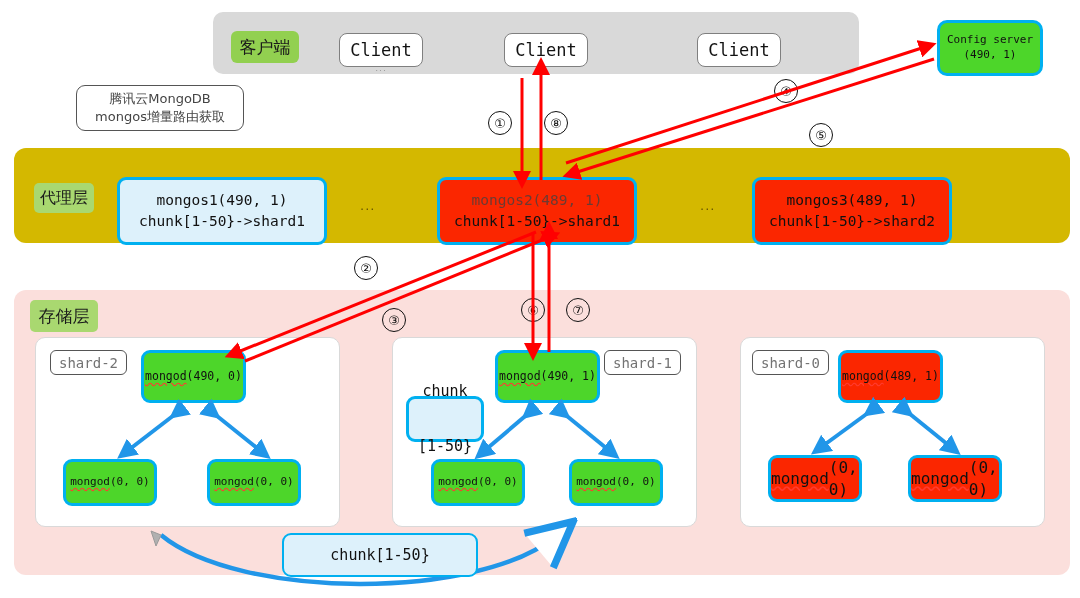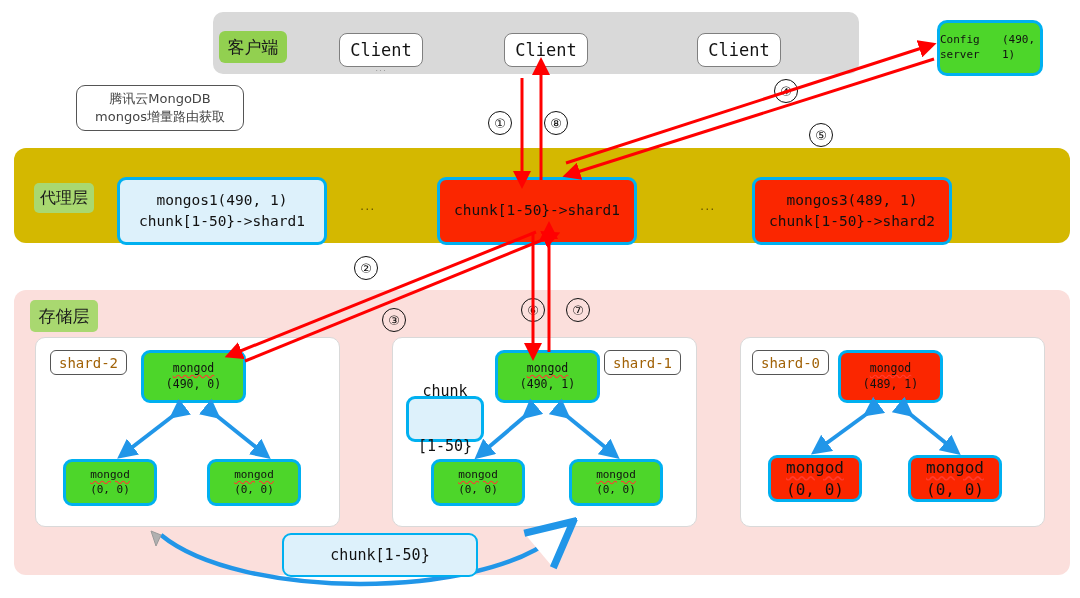--- a/index.html
+++ b/index.html
@@ -2,33 +2,33 @@
 <html><head>
 <meta charset="utf-8">
 <style>
   html,body{margin:0;padding:0;background:#ffffff;}
   body{width:1080px;height:598px;position:relative;overflow:hidden;
        font-family:"DejaVu Sans","Liberation Sans",sans-serif;}
   .abs{position:absolute;box-sizing:border-box;}
 
   
   #client-band{left:213px;top:12px;width:646px;height:62px;background:#d9d9d9;border-radius:10px;}
-  #client-zone-label{left:219px;top:31px;width:68px;height:32px;background:#92d050;border-radius:6px;
+  #client-zone-label{left:231px;top:31px;width:68px;height:32px;background:#92d050;border-radius:6px;
       display:flex;align-items:center;justify-content:center;color:#1a1a1a;font-size:17px;}
   .client-box{height:34px;width:84px;background:#ffffff;border:1.4px solid #7f7f7f;border-radius:8px;
       display:flex;align-items:center;justify-content:center;
       font-family:"DejaVu Sans Mono","Liberation Mono",monospace;font-size:17px;color:#111;}
   #client-1{left:339px;top:33px;}
   #client-2{left:504px;top:33px;}
   #client-3{left:697px;top:33px;}
   #client-ellipsis{left:339px;top:63px;width:84px;text-align:center;font-size:9px;color:#9a9a9a;letter-spacing:1px;}
 
   
   #config-server{left:937px;top:20px;width:106px;height:56px;background:#4dd62a;
-      border:3px solid #00b0f0;border-radius:10px;display:flex;flex-direction:row;
+      border:3px solid #00b0f0;border-radius:10px;display:flex;flex-direction:column;
       align-items:center;justify-content:center;
       font-family:"DejaVu Sans Mono","Liberation Mono",monospace;font-size:11px;color:#111;line-height:1.35;}
 
   
   #note-callout{left:76px;top:85px;width:168px;height:46px;background:#ffffff;border:1.2px solid #555;
       border-radius:9px;display:flex;flex-direction:column;align-items:center;justify-content:center;
       font-size:13px;color:#444;line-height:1.35;}
 
   
   #proxy-layer{left:14px;top:148px;width:1056px;height:95px;background:#d4b800;border-radius:12px;}
@@ -48,26 +48,26 @@
   
   #storage-layer{left:14px;top:290px;width:1056px;height:285px;background:#fbdfdc;border-radius:12px;}
   #storage-zone-label{left:30px;top:300px;width:68px;height:32px;background:#a9d870;border-radius:5px;
       display:flex;align-items:center;justify-content:center;font-size:17px;color:#1a1a1a;}
   .shard-panel{top:337px;height:190px;background:#ffffff;border:1.2px solid #d9d9d9;border-radius:10px;}
   #shard-panel-2{left:35px;width:305px;}
   #shard-panel-1{left:392px;width:305px;}
   #shard-panel-0{left:740px;width:305px;}
   .shard-tag{height:25px;padding:0 8px;background:#ffffff;border:1.2px solid #555;border-radius:6px;
       display:flex;align-items:center;justify-content:center;
-      font-family:"DejaVu Sans Mono","Liberation Mono",monospace;font-size:14px;color:#a16207;}
+      font-family:"DejaVu Sans Mono","Liberation Mono",monospace;font-size:14px;color:#737373;}
   #shard-tag-2{left:50px;top:350px;}
   #shard-tag-1{left:604px;top:350px;text-align:right;}
   #shard-tag-0{left:752px;top:350px;}
 
-  .mongod{border:3px solid #00b0f0;border-radius:9px;display:flex;flex-direction:column;
+  .mongod{border:3px solid #00b0f0;border-radius:9px;display:flex;flex-direction:row;
       align-items:center;justify-content:center;
       font-family:"DejaVu Sans Mono","Liberation Mono",monospace;line-height:1.35;color:#111;}
   .mongod.green{background:#4dd62a;}
   .mongod.red{background:#fb2600;}
   .mongod .nm{text-decoration:underline;text-decoration-style:wavy;text-decoration-color:#ff3b30;
       text-underline-offset:2px;}
   .m-primary{width:105px;height:53px;font-size:11.5px;}
   .m-secondary{width:94px;height:47px;font-size:11px;}
   .m-big{width:94px;height:47px;font-size:16px;}
 
@@ -131,20 +131,21 @@
 
 <div class="abs" id="proxy-layer"></div>
 <div class="abs" id="proxy-zone-label">代理层</div>
 
 <div class="abs mongos-box" id="mongos-1">
   <span class="l1">mongos1(490, 1)</span>
   <span class="l2">chunk[1-50}-&gt;shard1</span>
 </div>
 <div class="abs dots-sep" id="sep-1">...</div>
 <div class="abs mongos-box" id="mongos-2">
+  <span class="l1">mongos2(489, 1)</span>
   <span class="l2">chunk[1-50}-&gt;shard1</span>
 </div>
 <div class="abs dots-sep" id="sep-2">...</div>
 <div class="abs mongos-box" id="mongos-3">
   <span class="l1">mongos3(489, 1)</span>
   <span class="l2">chunk[1-50}-&gt;shard2</span>
 </div>
 
 <div class="abs" id="storage-layer"></div>
 <div class="abs" id="storage-zone-label">存储层</div>

